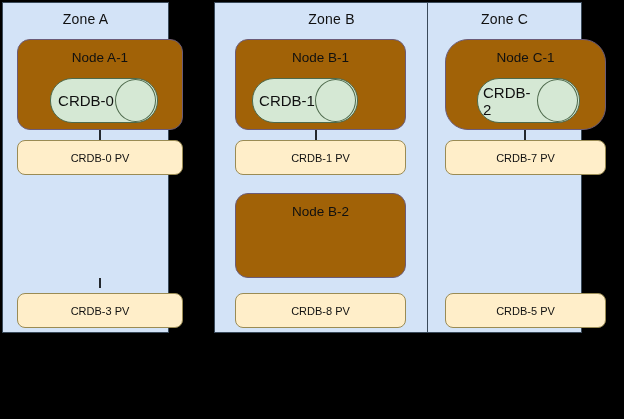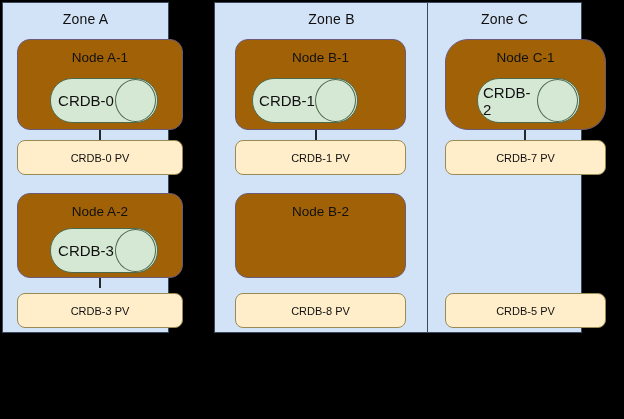--- a/index.html
+++ b/index.html
@@ -159,28 +159,20 @@
       <div class="node-label">Node A-1</div>
       <div class="cylinder">
         <div class="cyl-body"></div>
         <div class="cyl-cap"></div>
         <div class="cyl-text">CRDB-0</div>
       </div>
     </div>
     <div class="connector" style="left:96px; top:127px; height:10px;"></div>
     <div class="pv pv-row1">CRDB-0 PV</div>
 
-    <div class="node node-row2">
-      <div class="node-label">Node A-2</div>
-      <div class="cylinder">
-        <div class="cyl-body"></div>
-        <div class="cyl-cap"></div>
-        <div class="cyl-text">CRDB-3</div>
-      </div>
-    </div>
     <div class="connector" style="left:96px; top:275px; height:10px;"></div>
     <div class="pv pv-row2">CRDB-3 PV</div>
   </div>
 
   <div class="zone zone-b">
     <div class="zone-title">Zone B</div>
 
     <div class="node node-row1">
       <div class="node-label">Node B-1</div>
       <div class="cylinder">

